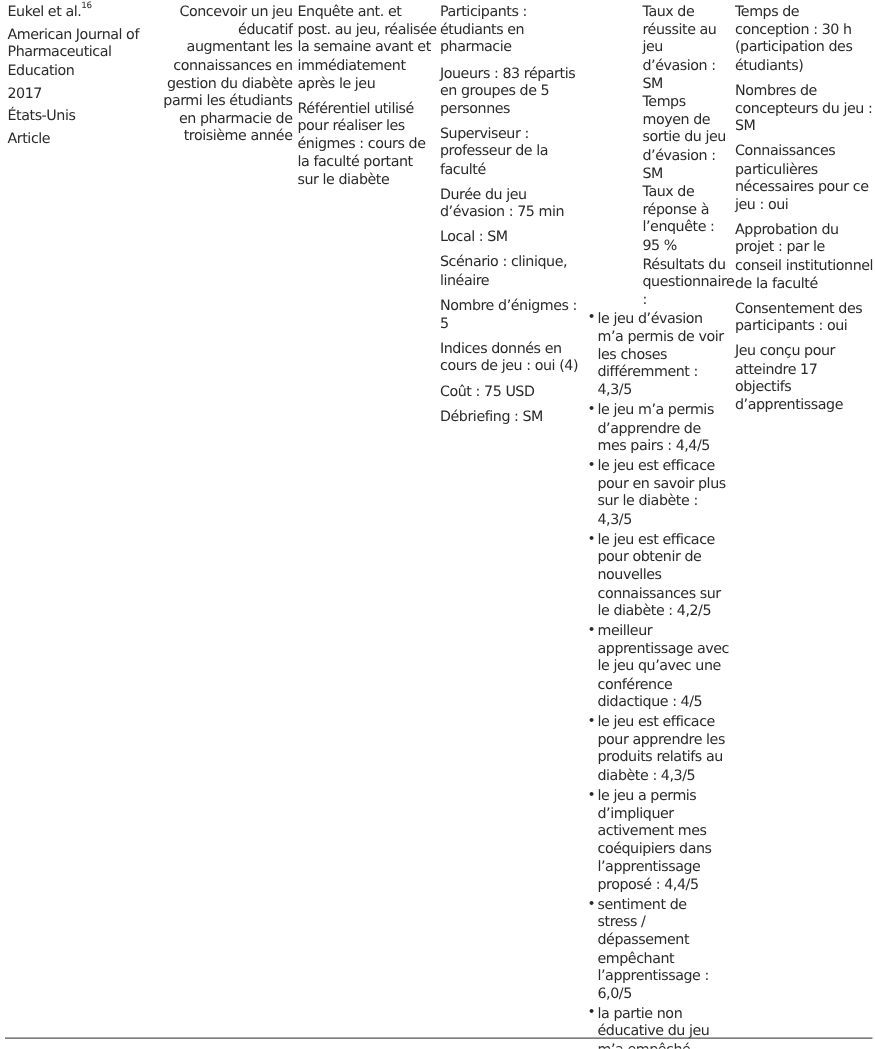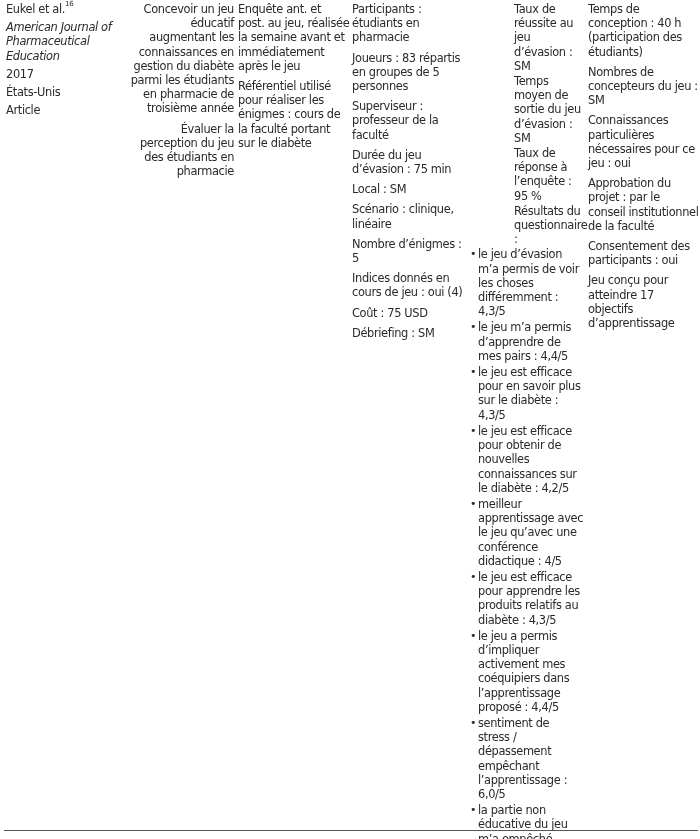--- a/index.html
+++ b/index.html
@@ -10,21 +10,21 @@
   .col { position:absolute; top:2px; }
   .c1 { left:6px;   width:112px; }
   .c2 { left:124px; width:110px;text-align:right; }
   .c3 { left:238px; width:112px; }
   .c4 { left:352px; width:114px; }
   .c5 { left:470px; width:114px; }
   .c6 { left:588px; width:112px; }
   .p { margin:0 0 6px 0; }
   .c1 .p { margin-bottom:4px; }
   .c5 .p { margin-bottom:1px;margin-left:44px; }
-  .it { font-style:italic; }
+  .it { }
   sup { font-size:7px; vertical-align:top; line-height:7px; position:relative; top:-1px; }
   ul { list-style:none; margin:0; padding:0; }
   li { position:relative; padding-left:8px; margin-bottom:2px; }
   li .bullet { position:absolute; left:0; top:0; font-size:11px; }
   .rule { position:absolute; left:4px; width:694px; top:830px; height:0; border-top:1.5px solid #555555; }
 </style>
 </head>
 <body>
 
 <div class="table">
@@ -32,21 +32,20 @@
   <div class="col c1">
     <div class="p"><span>Eukel et al.</span><sup>16</sup></div>
     <div class="p it">American Journal of Pharmaceutical Education</div>
     <div class="p">2017</div>
     <div class="p">États-Unis</div>
     <div class="p">Article</div>
   </div>
 
   <div class="col c2">
     <div class="p">Concevoir un jeu éducatif augmentant les connaissances en gestion du diabète parmi les étudiants en pharmacie de troisième année</div>
-    <div class="p">Évaluer la perception du jeu des étudiants en pharmacie</div>
   </div>
 
   <div class="col c3">
     <div class="p">Enquête ant. et post. au jeu, réalisée la semaine avant et immédiatement après le jeu</div>
     <div class="p">Référentiel utilisé pour réaliser les énigmes : cours de la faculté portant sur le diabète</div>
   </div>
 
   <div class="col c4">
     <div class="p">Participants : étudiants en pharmacie</div>
     <div class="p">Joueurs : 83 répartis en groupes de 5 personnes</div>
@@ -74,21 +73,21 @@
       <li><span class="bullet">•</span><span>le jeu est efficace pour apprendre les produits relatifs au diabète : 4,3/5</span></li>
       <li><span class="bullet">•</span><span>le jeu a permis d’impliquer activement mes coéquipiers dans l’apprentissage proposé : 4,4/5</span></li>
       <li><span class="bullet">•</span><span>sentiment de stress / dépassement empêchant l’apprentissage : 6,0/5</span></li>
       <li><span class="bullet">•</span><span>la partie non éducative du jeu m’a empêché d’apprendre des choses sur le diabète : 3,4/5</span></li>
       <li><span class="bullet">•</span><span>propension à utiliser différentes sources pour apprendre de nouvelles choses : 3,8/5</span></li>
 
     </ul>
   </div>
 
   <div class="col c6">
-    <div class="p">Temps de conception : 40 h (participation des étudiants)</div>
+    <div class="p">Temps de conception : 30 h (participation des étudiants)</div>
     <div class="p">Nombres de concepteurs du jeu : SM</div>
     <div class="p">Connaissances particulières nécessaires pour ce jeu : oui</div>
     <div class="p">Approbation du projet : par le conseil institutionnel de la faculté</div>
     <div class="p">Consentement des participants : oui</div>
     <div class="p">Jeu conçu pour atteindre 17 objectifs d’apprentissage</div>
   </div>
 
   <div class="rule"></div>
 </div>
 

